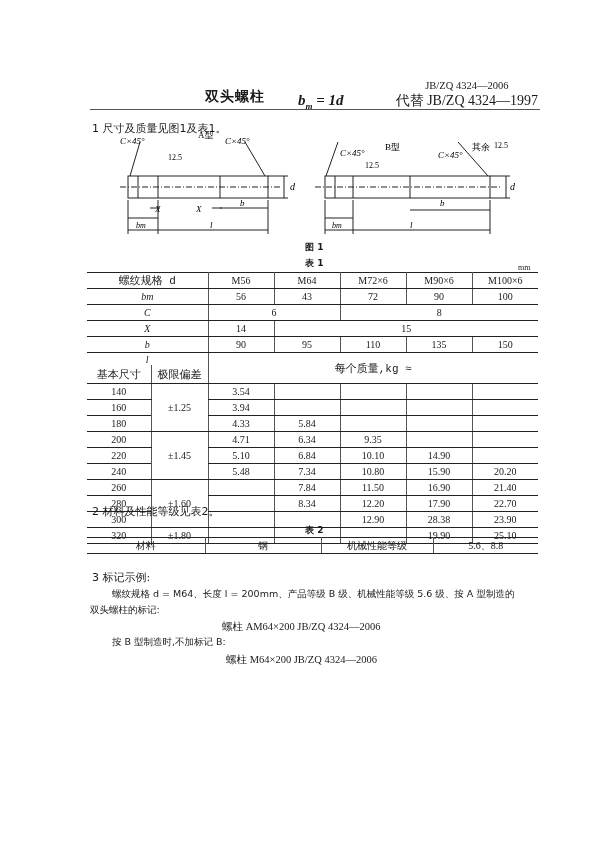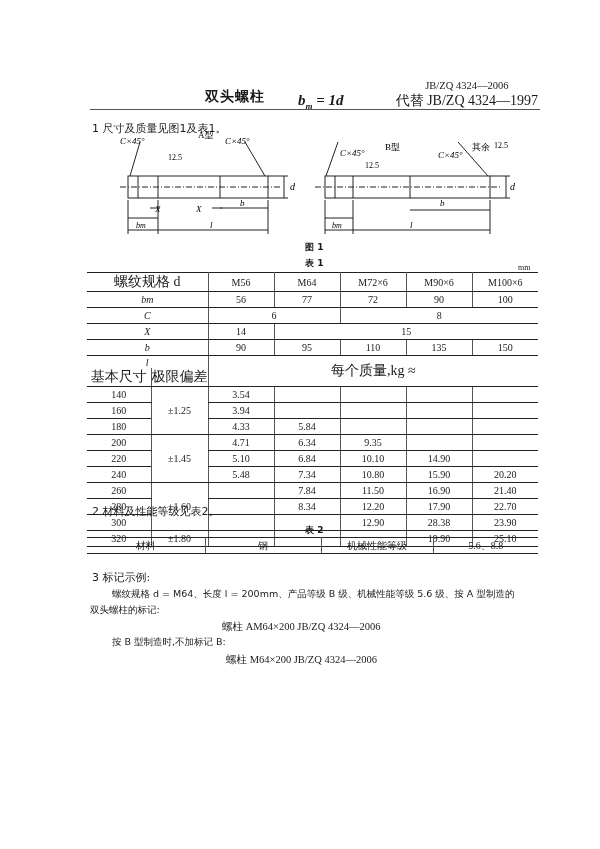--- a/index.html
+++ b/index.html
@@ -10,21 +10,21 @@
   .formula sub{font-size:9px;}
   .std{right:62px;top:78px;font-size:10.5px;text-align:center;font-family:"Liberation Serif",serif;line-height:15px;}
   .std .rep{font-size:14px;}
   .hr{left:90px;top:109px;width:450px;height:1px;background:#555;}
   .sec{font-size:11px;font-family:"DejaVu Sans","Liberation Sans",sans-serif;}
   .caption{font-size:9px;font-weight:bold;font-family:"DejaVu Sans","Liberation Sans",sans-serif;text-align:right;}
   .unit{font-size:8px;font-family:"Liberation Serif",serif;}
   table.t{border-collapse:collapse;position:absolute;font-family:"Liberation Serif",serif;font-size:10px;}
   table.t td{border-bottom:1px solid #222;text-align:center;padding:0;height:15px;}
   table.t td.vl{border-left:1px solid #555;}
-  .zh{font-family:Liberation Serif, serif;font-size:14px;}
+  .zh{font-family:Liberation Mono, monospace;font-size:11px;}
   .it{font-style:italic;}
   .para{font-size:10.5px;font-family:"DejaVu Sans","Liberation Sans",sans-serif;}
   .mark{font-size:10.5px;font-family:"Liberation Serif",serif;}
   svg text{font-family:"Liberation Serif",serif;}
 </style>
 </head>
 <body>
 
 <div class="abs title">双头螺柱</div>
 <div class="abs formula"><span>b</span><sub>m</sub><span> = 1d</span></div>
@@ -116,21 +116,21 @@
     <td colspan="2" class="zh">螺纹规格 d</td>
     <td class="vl">M56</td>
     <td class="vl">M64</td>
     <td class="vl">M72×6</td>
     <td class="vl">M90×6</td>
     <td class="vl">M100×6</td>
   </tr>
   <tr>
     <td colspan="2" class="it">bm</td>
     <td class="vl">56</td>
-    <td class="vl">77</td>
+    <td class="vl">43</td>
     <td class="vl">72</td>
     <td class="vl">90</td>
     <td class="vl">100</td>
   </tr>
   <tr>
     <td colspan="2" class="it">C</td>
     <td colspan="2" class="vl">6</td>
     <td colspan="3" class="vl">8</td>
   </tr>
   <tr>

